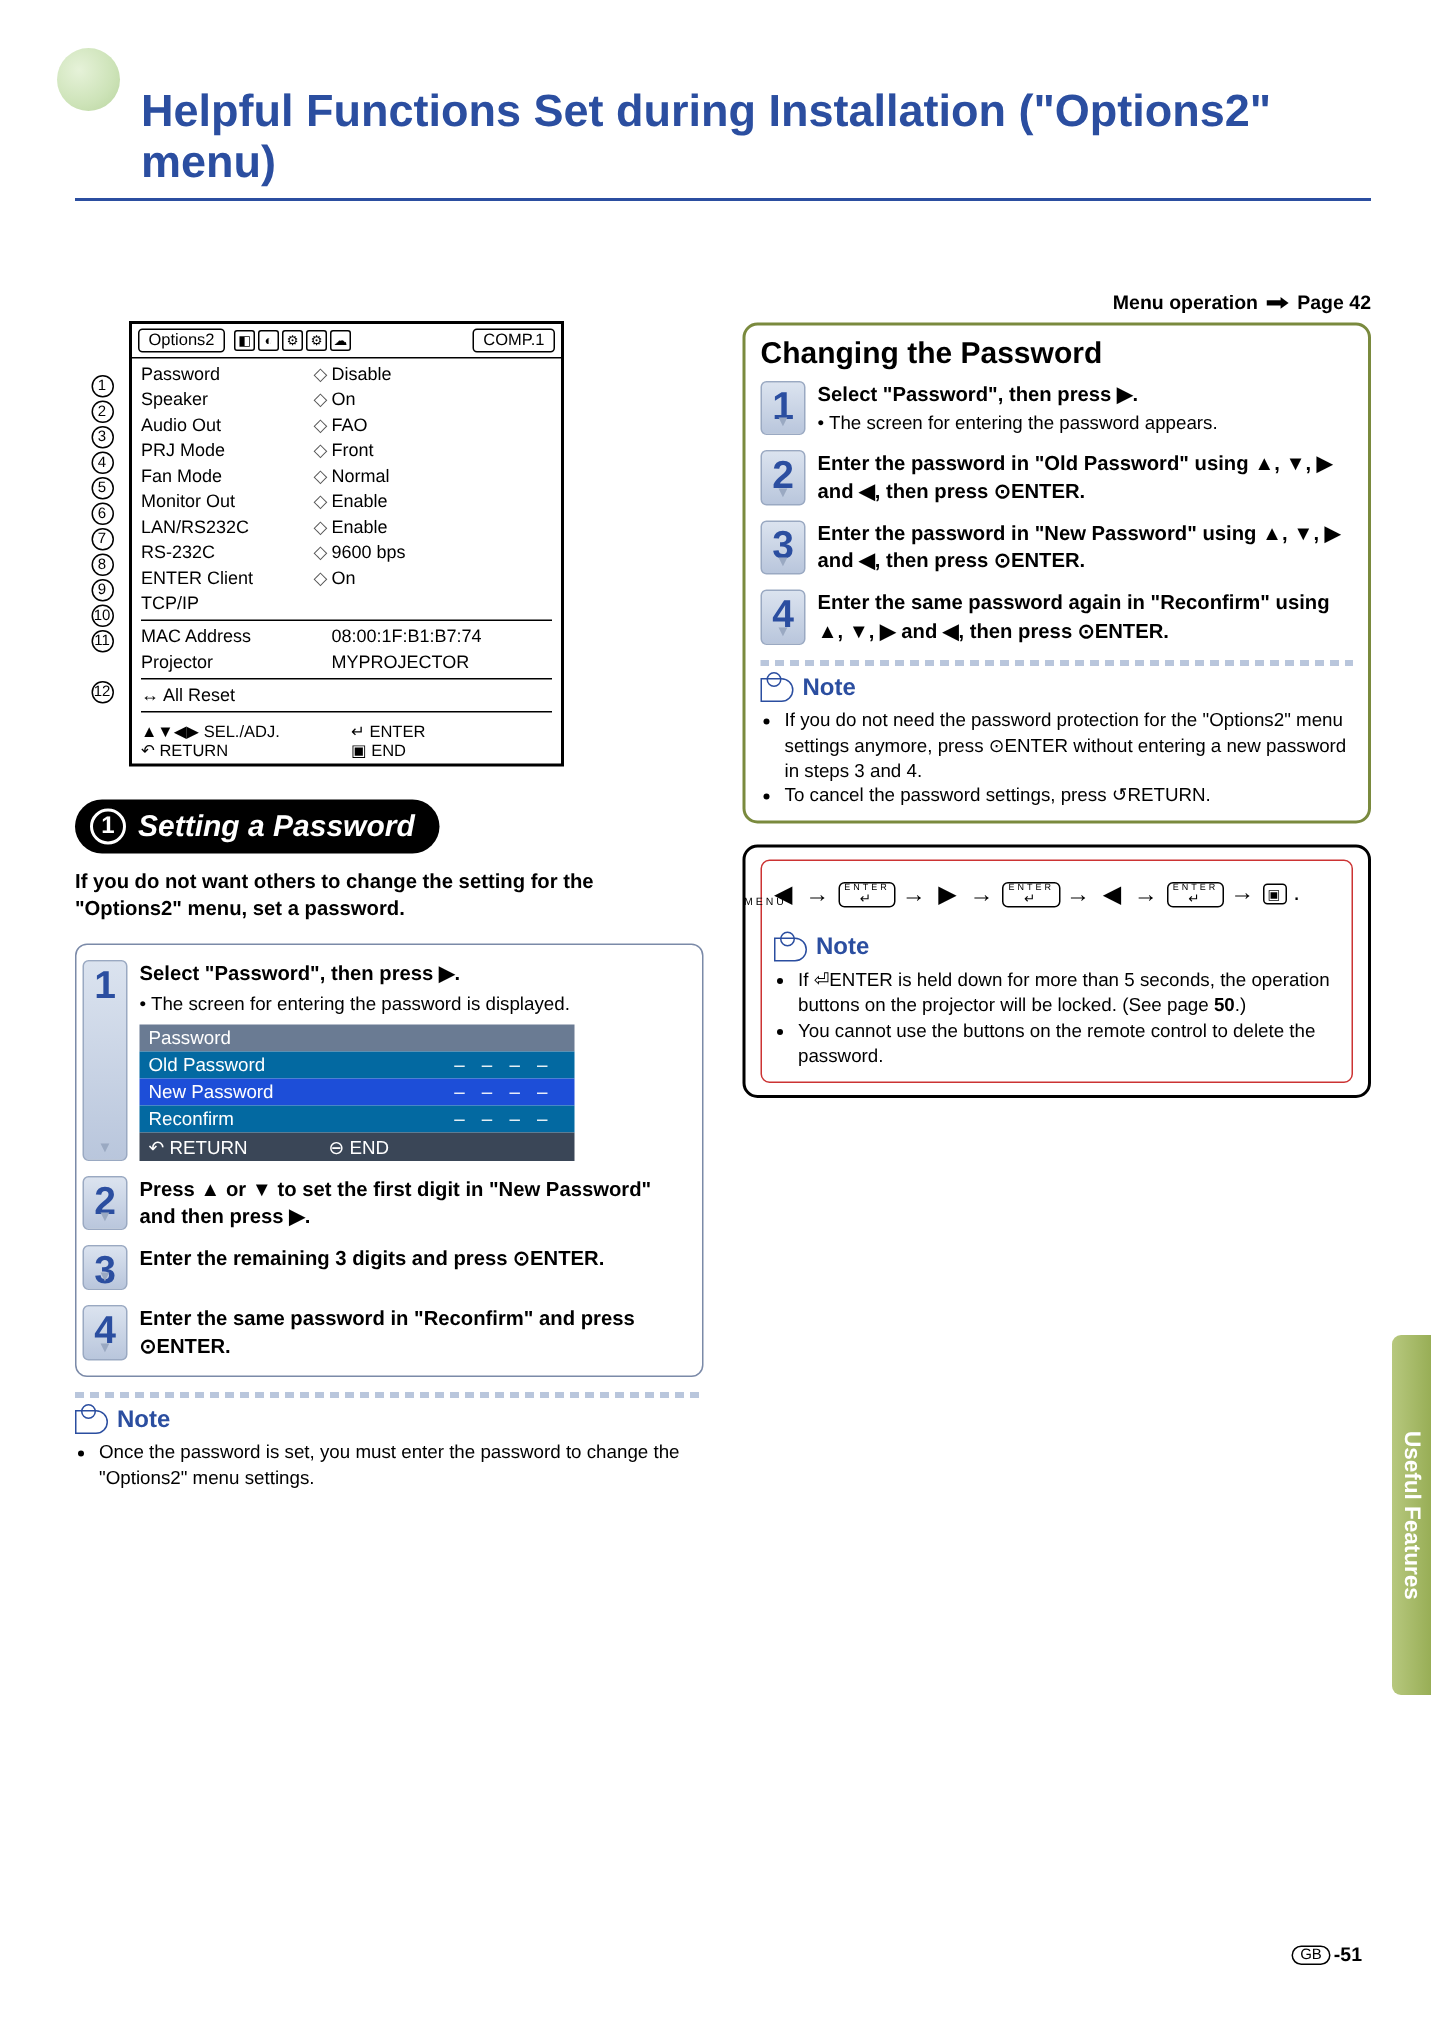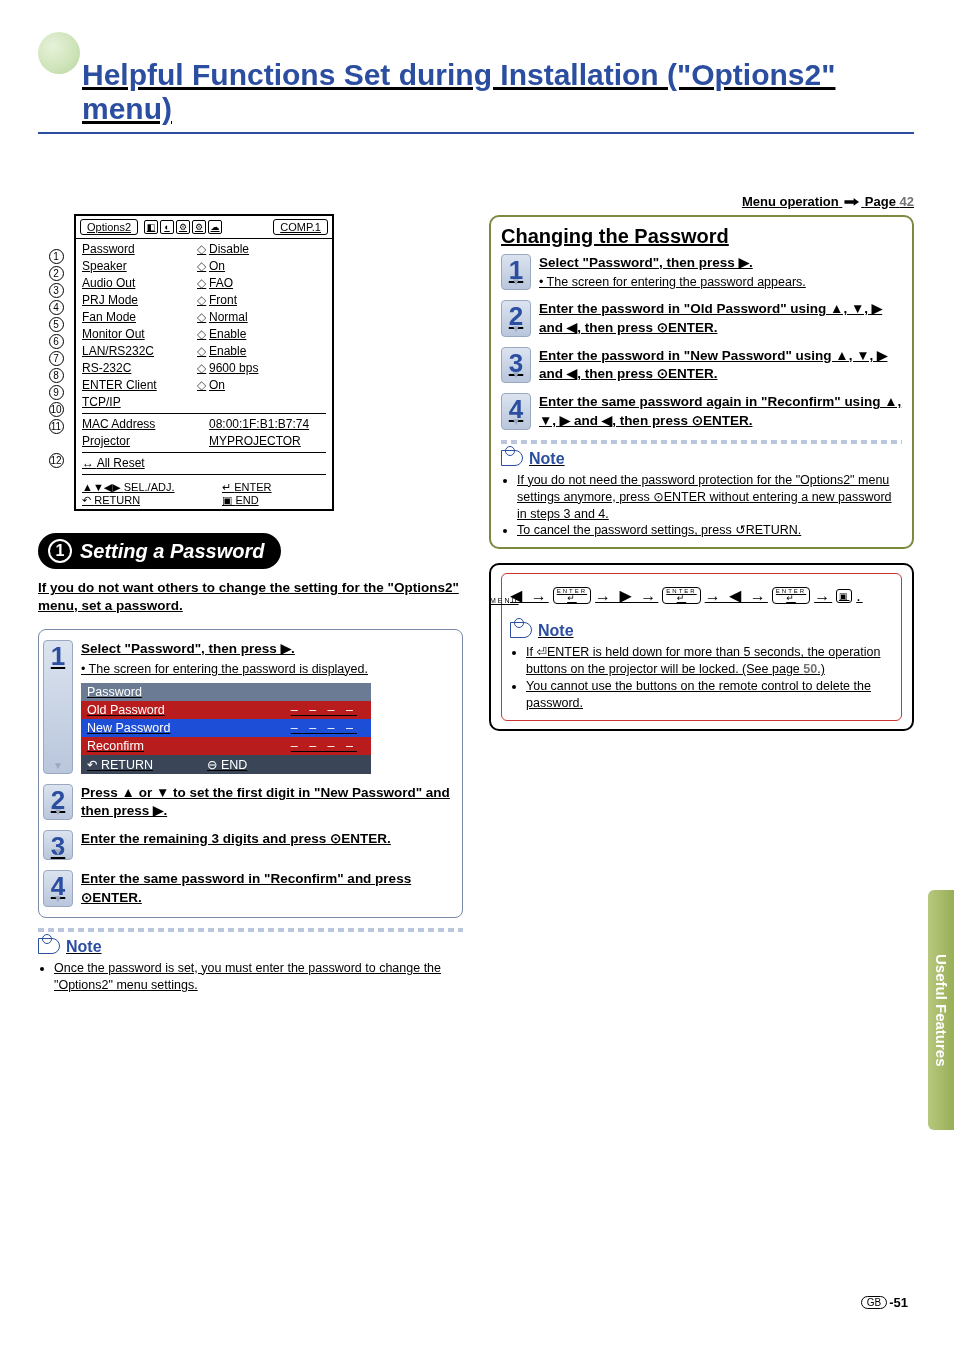--- a/index.html
+++ b/index.html
@@ -5,23 +5,22 @@
   * { box-sizing: border-box; margin: 0; padding: 0; }
   body {
     font-family: Arial, Helvetica, sans-serif;
     width: 954px;
     height: 1346px;
     background: #fff;
     position: relative;
     color: #000;
   }
   .page {
-    padding: 30px 40px 20px 38px;
+    padding: 30px 40px 20px 50px;
     position: relative;
-    text-decoration: underline;
   }
   .green-dot {
     width: 42px; height: 42px; border-radius: 50%;
     background: radial-gradient(circle at 35% 35%, #e6f2d9, #cde3b8 60%, #b8d49e);
     position: absolute; left: 38px; top: 32px;
   }
   h1.title {
     color: #2b4ea0;
     font-size: 30px;
     font-weight: bold;
@@ -43,21 +42,21 @@
     margin-bottom: 6px;
   }
   .menu-op .arrow { display:inline-block; transform: scaleX(1.4); margin: 0 4px;}
   
   .osd-wrap { position: relative; margin-top: 20px; margin-bottom: 22px; display:flex; }
   .num-col { width: 36px; padding-top: 34px; font-size: 12px; }
   .num-col div { height: 17px; line-height: 17px; text-align:center; }
   .num-col .circ { display:inline-block; border:1px solid #000; border-radius:50%; width:15px; height:15px; line-height:13px; font-size:10px; text-align:center;}
   .osd {
     border: 2px solid #000;
-    width: 260px;
+    width: 290px;
     font-size: 12px;
     position: relative;
   }
   .osd-header {
     display: flex; align-items: center;
     border-bottom: 1px solid #000;
     padding: 3px 4px;
     gap: 4px;
   }
   .osd-tab {
@@ -110,46 +109,46 @@
   .step-badge .n { color:#2b4ea0; font-size:26px; font-weight:bold; line-height:1;}
   .step-badge::after{
     content:"▼"; color:#9aa9c2; font-size:10px; position:absolute; bottom:2px; left:50%; transform:translateX(-50%);
   }
   .step-body { flex:1; font-size:13.5px; }
   .step-body .hd { font-weight: bold; line-height:1.35; }
   .step-body .sub { font-size:12.5px; margin-top:2px; line-height:1.3;}
   
   .pw-osd { margin-top:6px; font-size:12.5px; width: 290px;}
   .pw-osd .t { background:#6a7b93; color:#fff; padding:2px 6px;}
-  .pw-osd .r { background:#b91c1c; color:#fff; padding:2px 6px; display:flex;}
+  .pw-osd .r { background:#0369a1; color:#fff; padding:2px 6px; display:flex;}
   .pw-osd .r.sel { background:#1d4ed8;}
   .pw-osd .r .k { width:120px;}
   .pw-osd .r .dashes { flex:1; display:flex; gap:18px; justify-content:flex-end; padding-right:8px; letter-spacing:4px;}
   .pw-osd .f { background:#3a4657; color:#fff; padding:2px 6px; display:flex;}
   .pw-osd .f > div:first-child{ width:120px;}
   
   .note-hr { height: 4px; background: repeating-linear-gradient(90deg,#b9c6dc 0 6px,transparent 6px 10px); margin: 10px 0 6px;}
-  .note-lbl { display:flex; align-items:flex-start; gap:6px; color:#2b4ea0; font-weight:bold; margin-bottom:4px;}
+  .note-lbl { display:flex; align-items:flex-end; gap:6px; color:#2b4ea0; font-weight:bold; margin-bottom:4px;}
   .note-icon { width:22px; height:16px; border:1.5px solid #2b4ea0; border-radius:0 8px 8px 0; position:relative;}
   .note-icon::before{content:""; position:absolute; left:3px; top:-5px; width:8px; height:8px; border:1.5px solid #2b4ea0; border-radius:50%;}
   .note-body { font-size:12.5px; line-height:1.35;}
   .note-body ul { list-style: disc; padding-left:16px;}
   
   .box { border:2px solid #000; border-radius:10px; padding:8px 10px; margin-bottom:14px;}
   .box-olive { border-color:#7a8a3e;}
   .box-red-inner { border:1px solid #c33; border-radius:6px; padding:8px;}
   .box h2 { font-size:20px; font-weight:900; margin-bottom:6px;}
   .box .olive-t { color:#000;}
   .red-t { color:#c01818; font-size:22px; font-weight:900; margin-bottom:4px;}
   .sub-intro { font-size:12.5px; font-weight:bold; line-height:1.35; margin-bottom:6px;}
   .seq { font-size:16px; letter-spacing:2px; display:flex; align-items:center; flex-wrap:wrap; gap:4px; margin:4px 0 6px;}
   .key { border:1.5px solid #000; border-radius:4px; padding:0 3px; font-size:9px; display:inline-flex; flex-direction:column; align-items:center; line-height:1;}
   .key .kt { font-size:6px;}
   .menu-key { border:1.5px solid #000; border-radius:3px; width:16px; height:14px; display:inline-flex; align-items:center; justify-content:center; font-size:9px;}
-  a.pref { color:#737373; font-weight:bold; text-decoration:none;}
+  a.pref { color:#000000; font-weight:bold; text-decoration:none;}
   
   .side-tab {
     position:absolute; right:0; top:890px; width:26px; height:240px;
     background: linear-gradient(to right,#b7c87e,#98ae56);
     border-radius: 6px 0 0 6px;
     color:#fff;
     display:flex; align-items:center; justify-content:center;
   }
   .side-tab span { writing-mode: vertical-rl; font-weight:bold; font-size:15px;}
   .footer { position:absolute; bottom:36px; right:46px; font-size:13px;}

